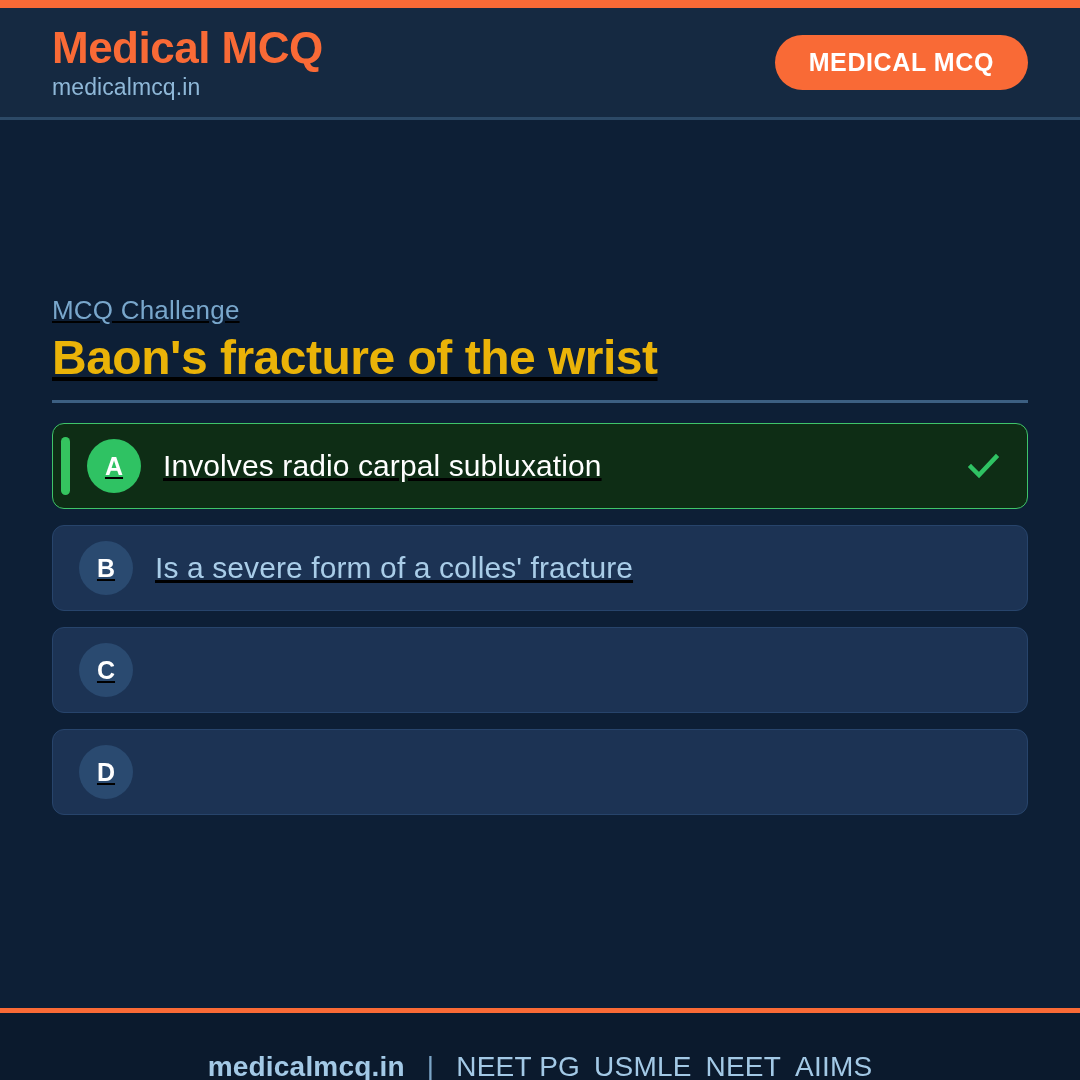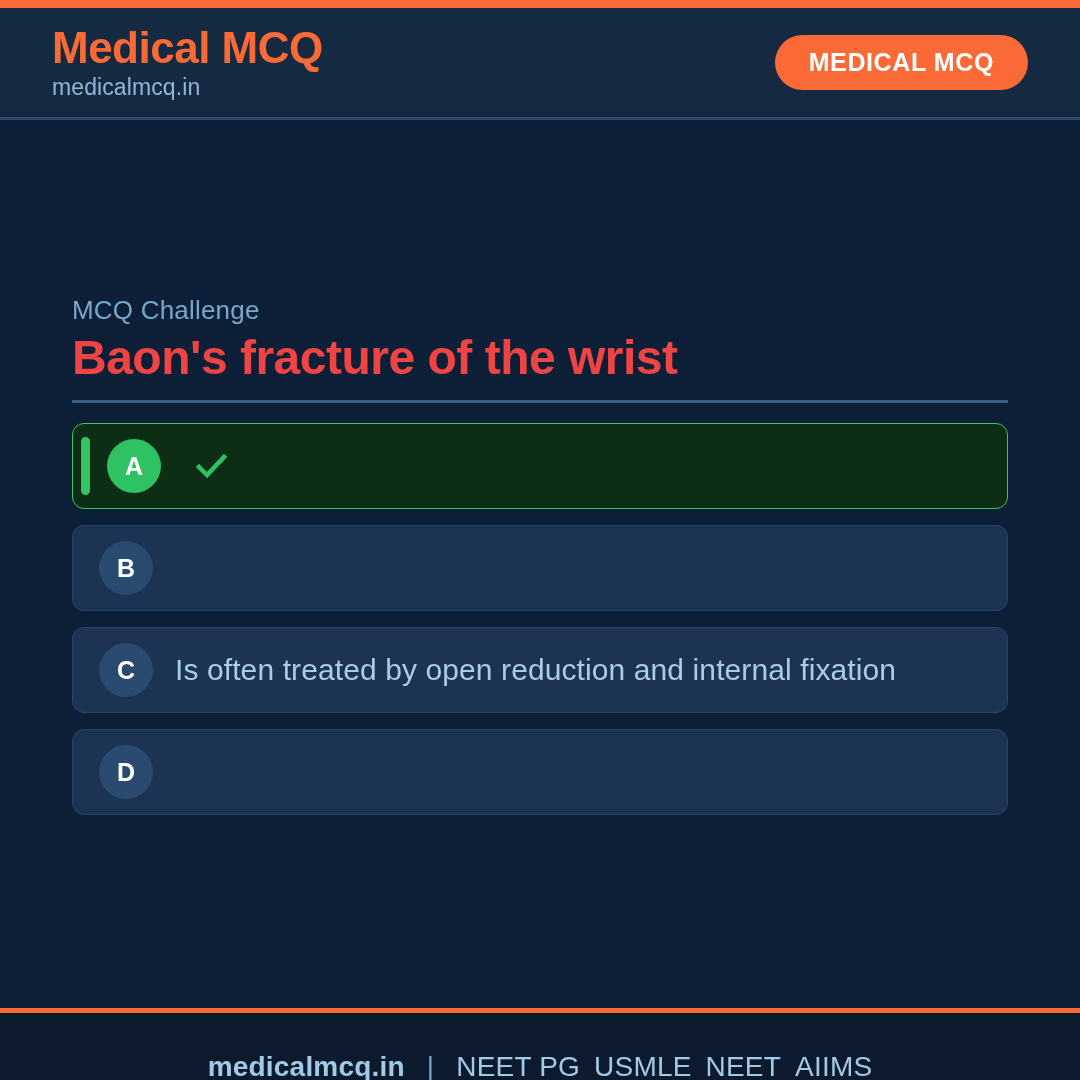--- a/index.html
+++ b/index.html
@@ -69,41 +69,42 @@
     letter-spacing: 0.6px;
     padding: 13px 34px;
     border-radius: 28px;
     white-space: nowrap;
   }
 
   
   .main {
     flex: 1 1 auto;
     position: relative;
-    padding: 0 72px;
-    box-sizing: border-box;
-    display: flex;
-    flex-direction: column;
-    justify-content: center;
+    padding: 0 52px;
+    box-sizing: border-box;
+    display: flex;
+    flex-direction: column;
+    justify-content: center;
+    text-decoration: underline;
   }
   .content-inner {
     width: 100%;
     margin-top: -18px;
   }
 
   .eyebrow {
     font-size: 26px;
     color: #79a7cc;
     margin-bottom: 6px;
     letter-spacing: 0.2px;
   }
   .question-title {
     font-size: 48px;
     font-weight: bold;
-    color: #ef4444;
+    color: #eab308;
     line-height: 1.1;
     letter-spacing: -0.5px;
     margin-bottom: 16px;
   }
   .title-divider {
     height: 3px;
     background: #3c5f82;
     width: 100%;
     margin-bottom: 20px;
   }
@@ -234,34 +235,35 @@
     <div class="content-inner">
 
       <div class="eyebrow">MCQ Challenge</div>
       <div class="question-title">Baon's fracture of the wrist</div>
       <div class="title-divider"></div>
 
       <div class="options">
 
         <div class="option correct">
           <div class="opt-badge">A</div>
+          <div class="opt-text">Involves radio carpal subluxation</div>
           <div class="opt-check">
             <svg width="40" height="40" viewBox="0 0 40 40">
               <path d="M8 21 L16 29 L33 11" fill="none" stroke="#2fc263" stroke-width="4.5" stroke-linecap="square" stroke-linejoin="miter"></path>
             </svg>
           </div>
         </div>
 
         <div class="option plain">
           <div class="opt-badge">B</div>
+          <div class="opt-text">Is a severe form of a colles' fracture</div>
         </div>
 
         <div class="option plain">
           <div class="opt-badge">C</div>
-          <div class="opt-text">Is often treated by open reduction and internal fixation</div>
         </div>
 
         <div class="option plain">
           <div class="opt-badge">D</div>
         </div>
 
       </div>
     </div>
   </div>
 

